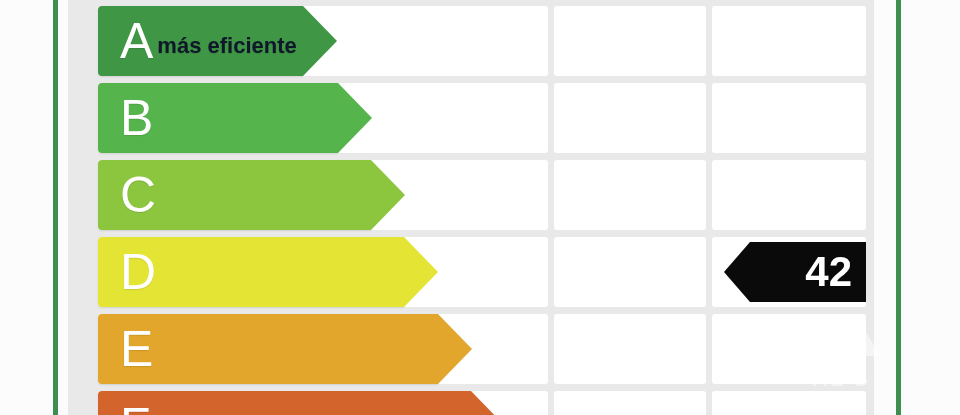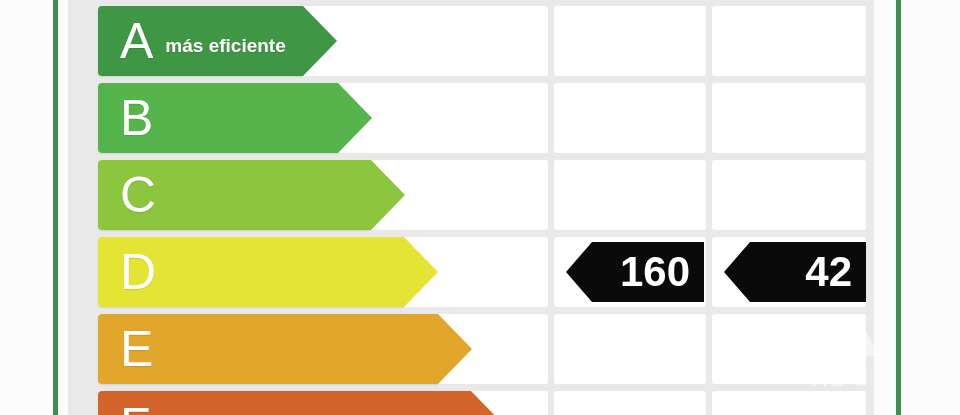--- a/index.html
+++ b/index.html
@@ -46,22 +46,22 @@
     border-top:35px solid transparent;
     border-bottom:35px solid transparent;
     border-left:34px solid currentColor;
   }
   .bar .letter{
     color:#ffffff;font-size:50px;line-height:1;font-weight:300;
     margin-left:22px;letter-spacing:0px;
     text-shadow:0 1px 1px rgba(0,0,0,.10);
   }
   .bar .sub{
-    color:#ffffff;font-size:19px;font-weight:bold;
-    margin-left:12px;margin-top:9px;
+    color:#0f172a;font-size:22px;font-weight:bold;
+    margin-left:4px;margin-top:9px;
     text-shadow:0 1px 1px rgba(0,0,0,.10);
   }
 
   
   .badge{
     position:absolute;top:5px;height:60px;
     background:#0a0a0a;
     display:flex;align-items:center;justify-content:flex-end;
     color:#ffffff;font-size:42px;font-weight:bold;
     padding-right:14px;
@@ -125,21 +125,20 @@
       </div>
     </div>
 
     <div class="row" style="top:237px">
       <div class="cell bars"></div>
       <div class="cell mid"></div>
       <div class="cell right"></div>
       <div class="bar" style="width:306px;background:#e4e435;color:#e4e435">
         <span class="letter">D</span>
       </div>
-      <div class="badge mid">160</div>
       <div class="badge right">42</div>
     </div>
 
     <div class="row" style="top:314px">
       <div class="cell bars"></div>
       <div class="cell mid"></div>
       <div class="cell right"></div>
       <div class="bar" style="width:340px;background:#e2a62c;color:#e2a62c">
         <span class="letter">E</span>
       </div>

